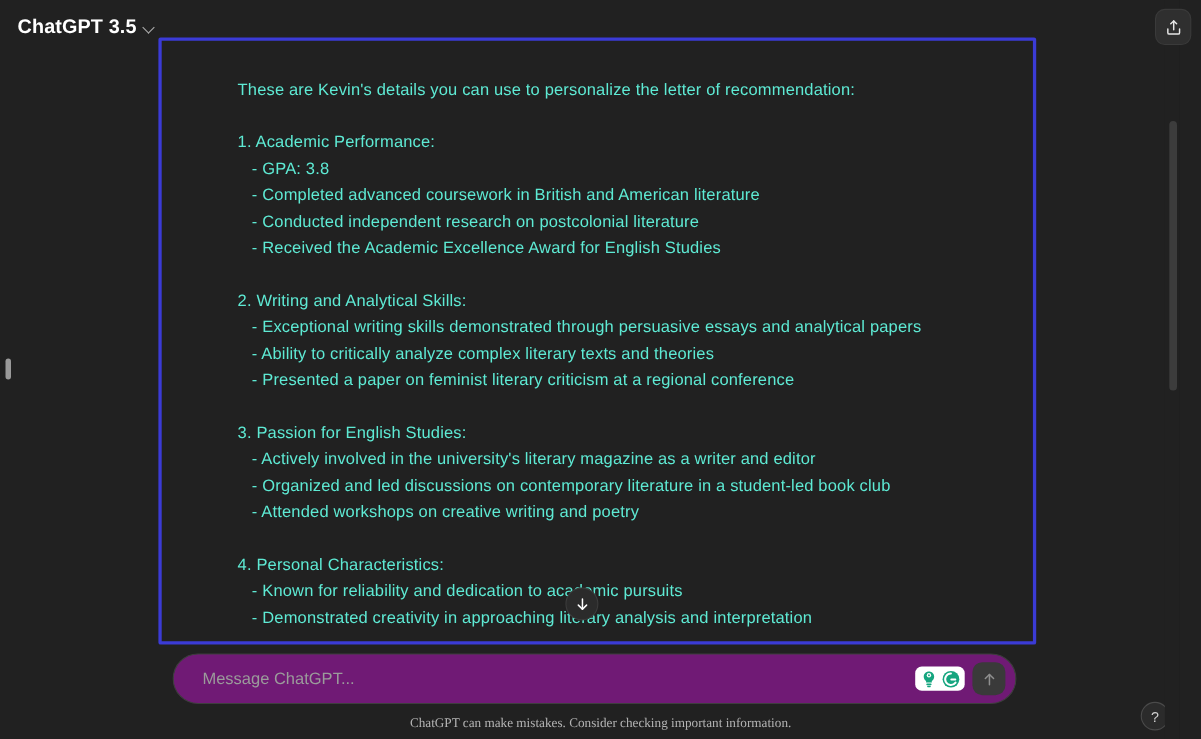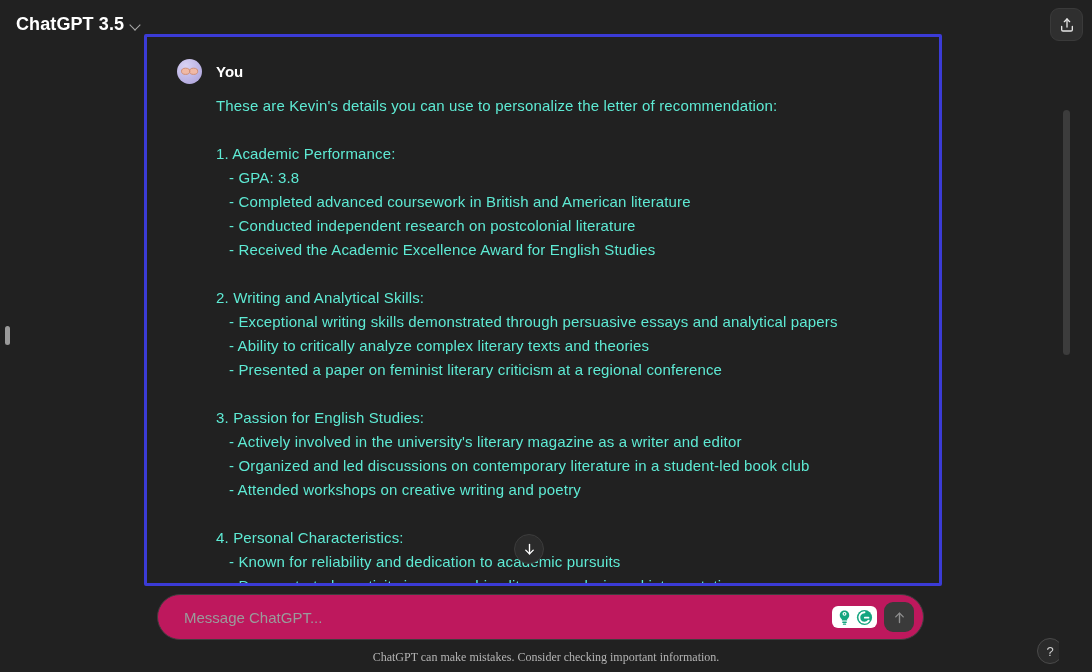--- a/index.html
+++ b/index.html
@@ -167,21 +167,21 @@
   }
 
   
   .composer {
     position: absolute;
     left: 157px;
     top: 594px;
     width: 767px;
     height: 46px;
     border-radius: 24px;
-    background: #be185d;
+    background: #701a75;
     border: 1px solid #3e3e3e;
     display: flex;
     align-items: center;
   }
   .composer-input {
     flex: 1;
     background: transparent;
     border: none;
     outline: none;
     color: #ececec;
@@ -280,30 +280,20 @@
         <path d="M12 15V3"></path>
         <path d="M8 7l4-4 4 4"></path>
         <path d="M4 14v5a2 2 0 0 0 2 2h12a2 2 0 0 0 2-2v-5"></path>
       </svg>
     </div>
   </div>
 
   <div class="thread">
     <div class="message-block">
       <div class="message-inner">
-        <div class="msg-head">
-          <span class="avatar">
-            <svg width="25" height="25" viewBox="0 0 25 25">
-              <ellipse cx="8.6" cy="12.3" rx="4.1" ry="3.1" fill="#f0b9a6" stroke="#cf8f78" stroke-width="1"></ellipse>
-              <ellipse cx="16.6" cy="12.3" rx="4.1" ry="3.1" fill="#f0b9a6" stroke="#cf8f78" stroke-width="1"></ellipse>
-              <rect x="12.2" y="11.6" width="1.2" height="1.2" fill="#cf8f78"></rect>
-            </svg>
-          </span>
-          <span class="msg-author">You</span>
-        </div>
         <div class="msg-body">These are Kevin's details you can use to personalize the letter of recommendation:
 
 1. Academic Performance:
    - GPA: 3.8
    - Completed advanced coursework in British and American literature
    - Conducted independent research on postcolonial literature
    - Received the Academic Excellence Award for English Studies
 
 2. Writing and Analytical Skills:
    - Exceptional writing skills demonstrated through persuasive essays and analytical papers

